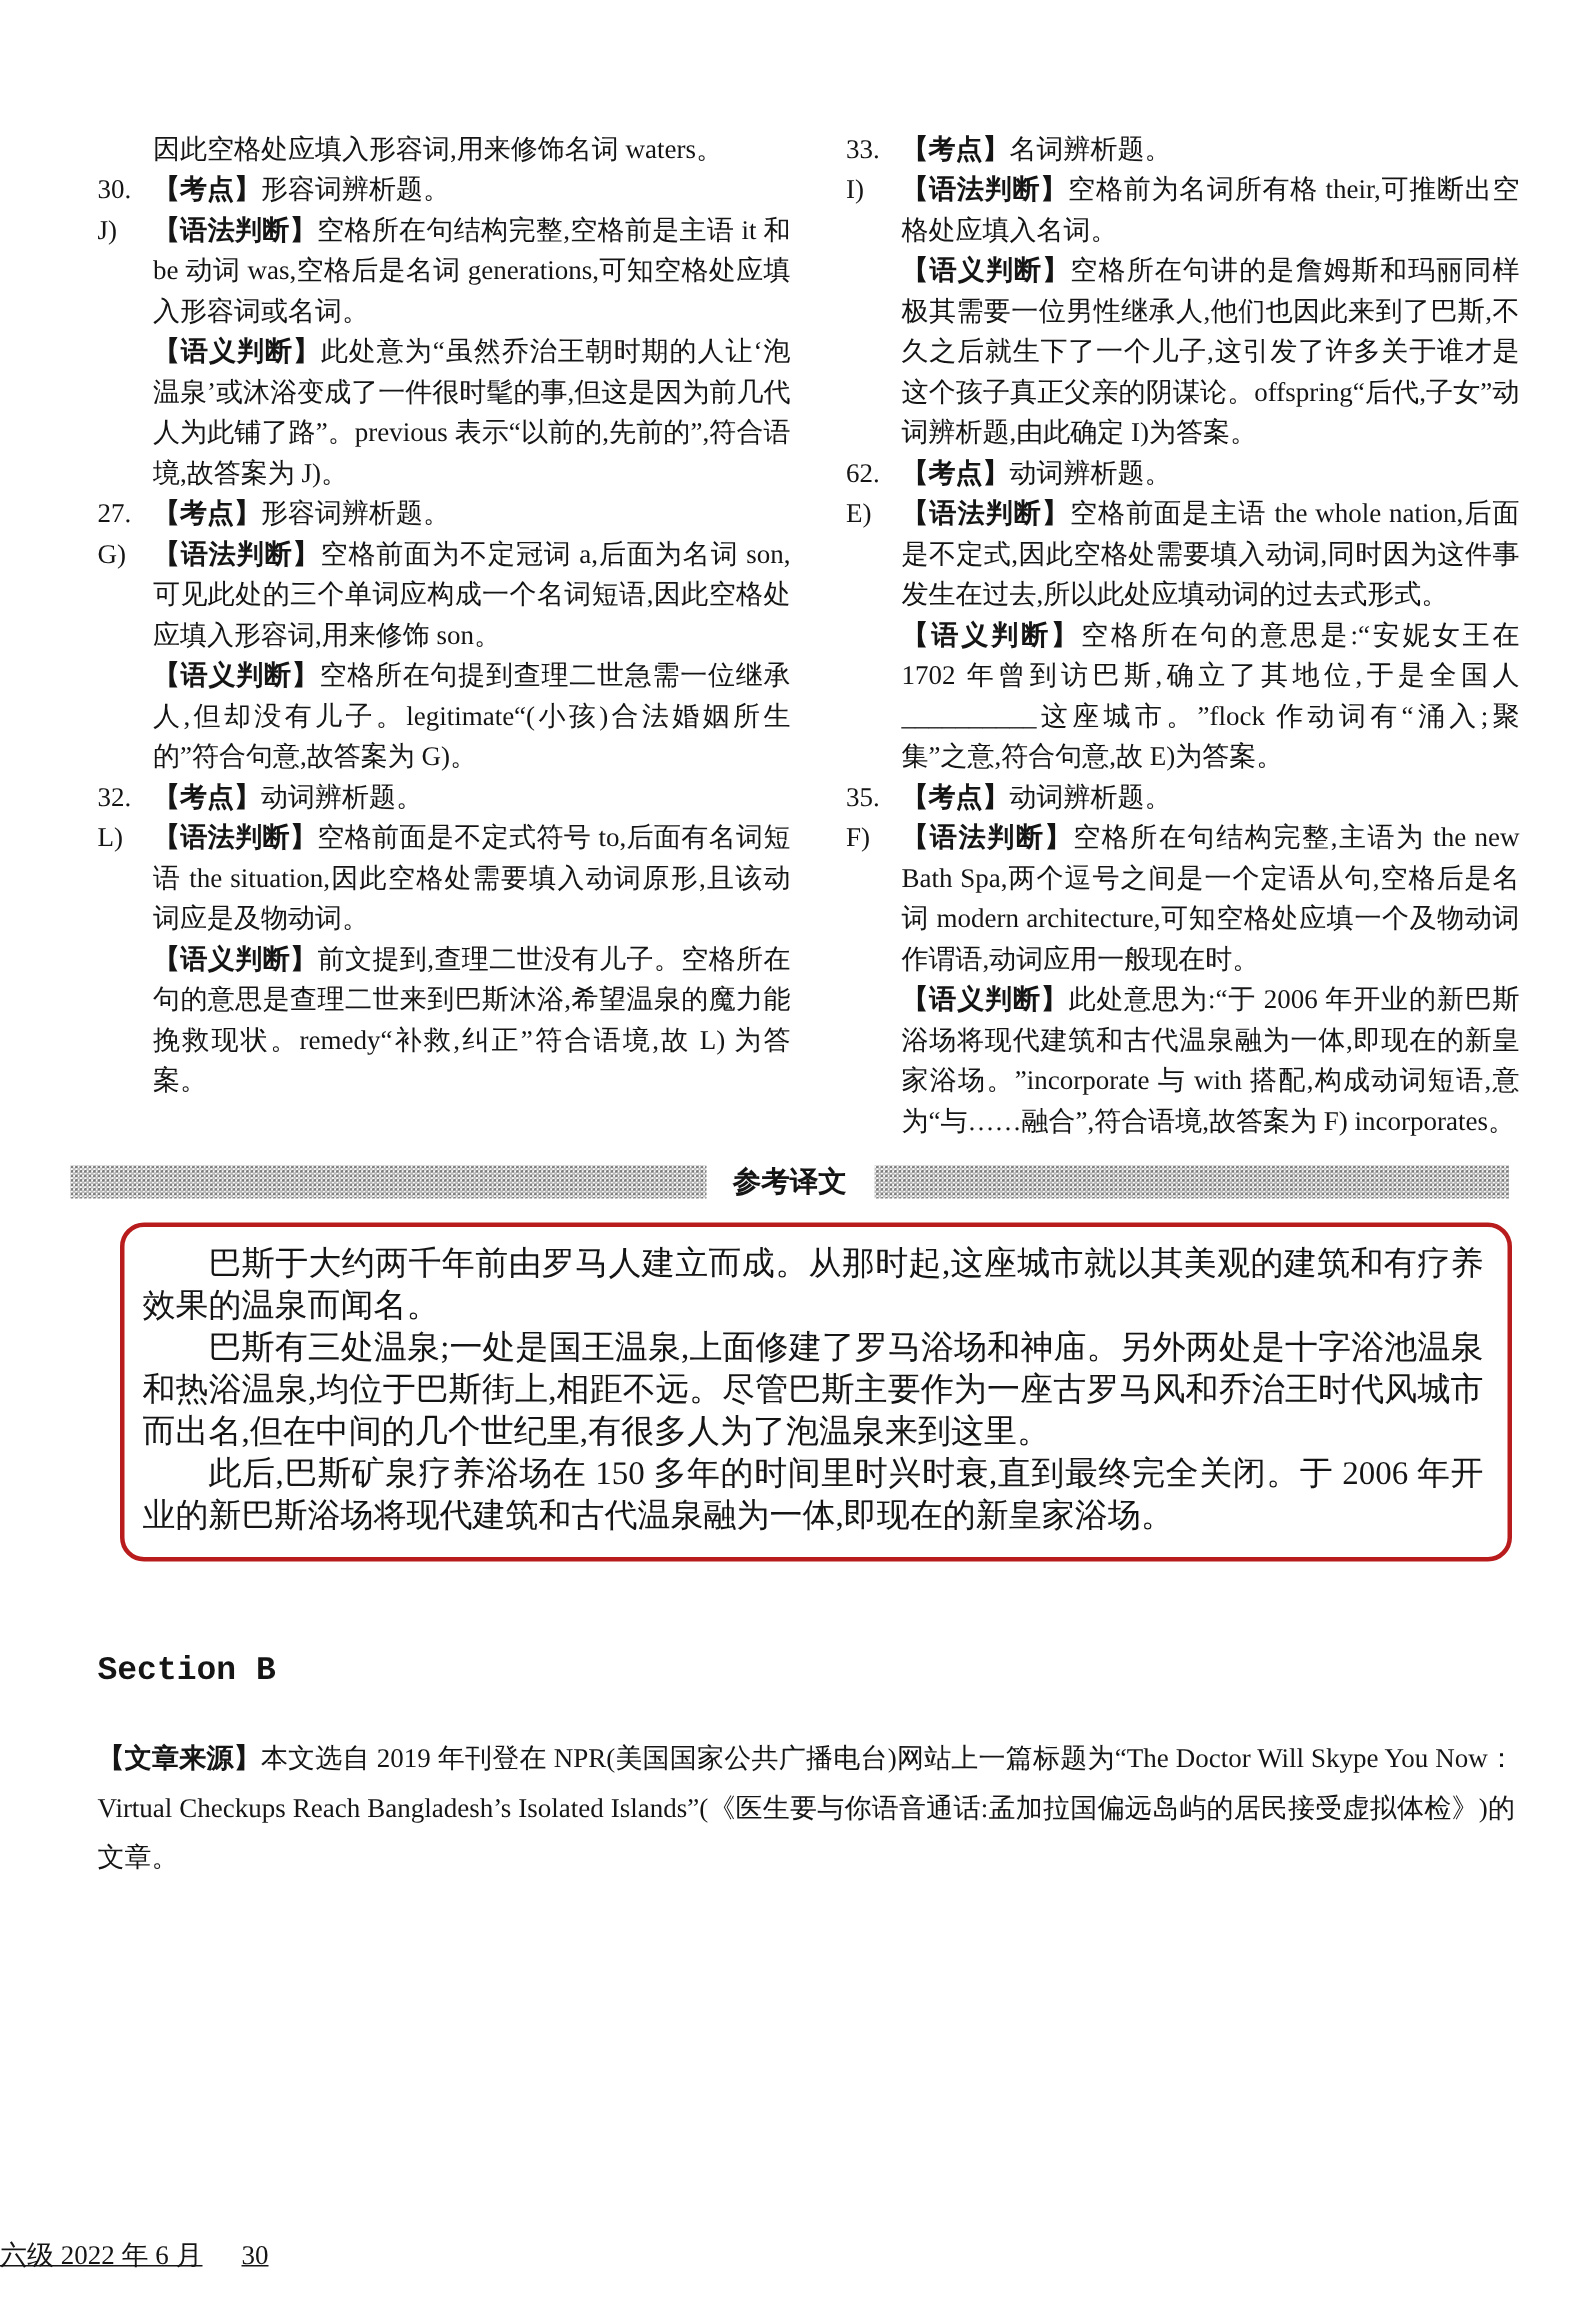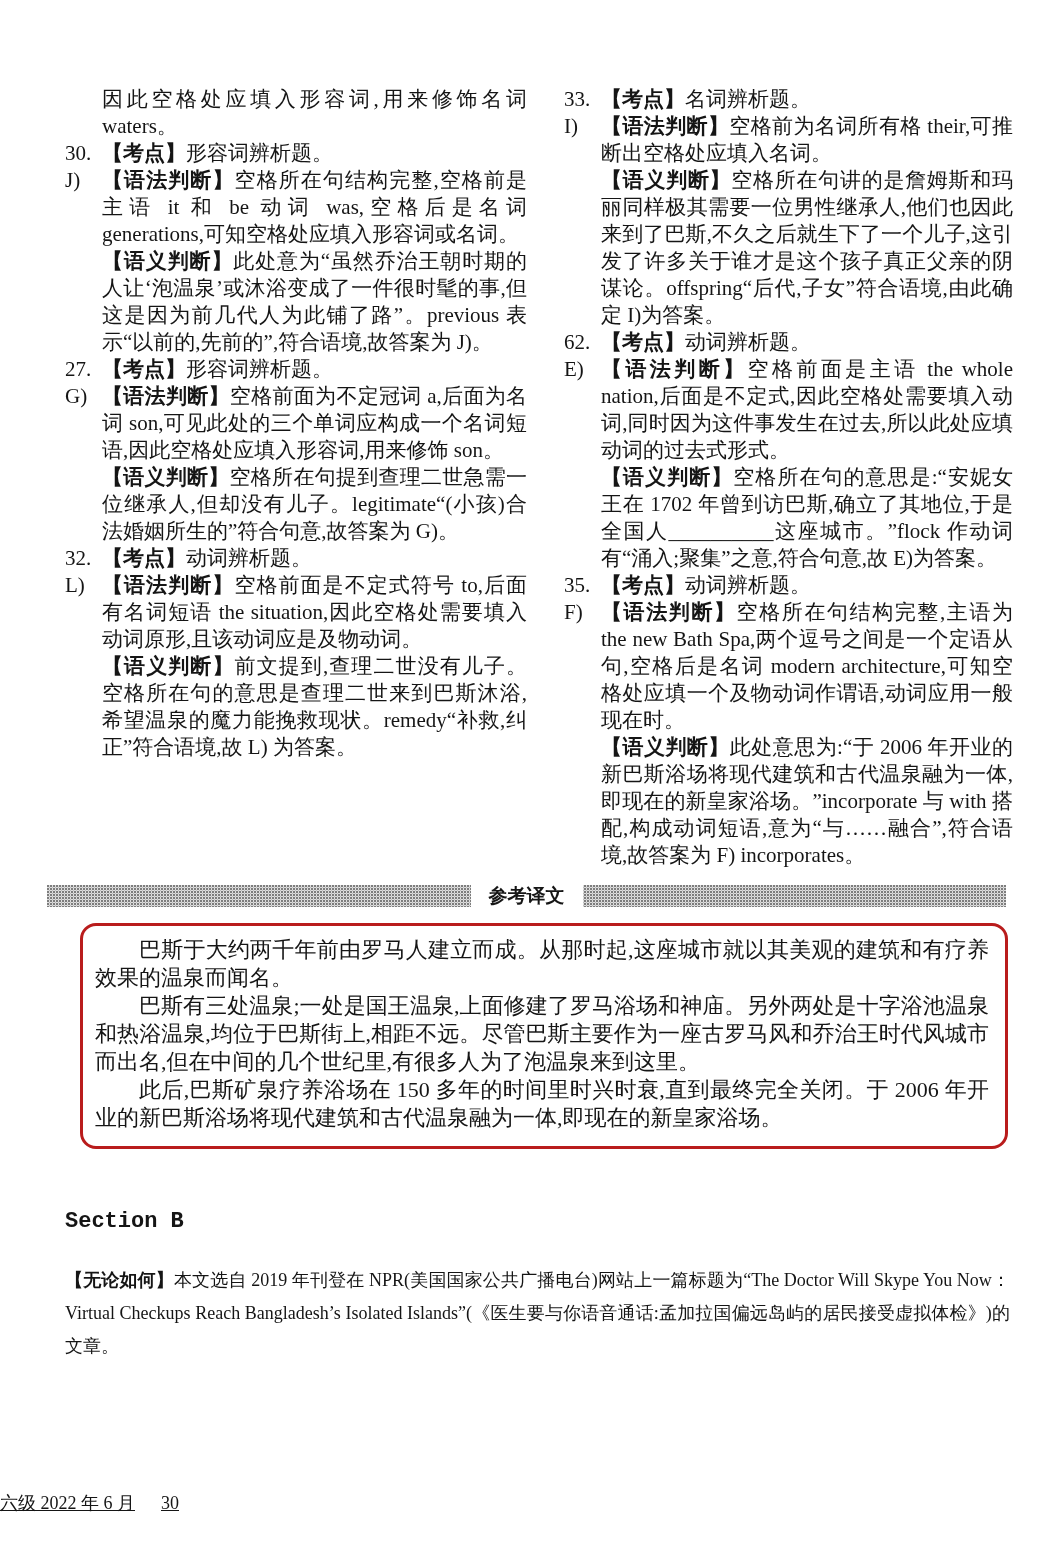--- a/index.html
+++ b/index.html
@@ -3,21 +3,21 @@
 <meta charset="utf-8">
 <style>
   html,body { margin:0; padding:0; background:#e8e8e8; }
   .page {
     position:relative; width:1064px; height:1543px; margin:0 auto;
     background:#ffffff; overflow:hidden; color:#151515;
     font-family:"Liberation Serif","DejaVu Serif",serif;
   }
   
   .columns { display:flex; gap:37px; margin:86px 52px 0 65px; }
-  .col { font-size:21px; line-height:27px; text-align:justify; }
+  .col { font-size:18px; line-height:27px; text-align:justify; }
   .col-left  { width:462px; flex:0 0 462px; }
   .col-right { width:449px; flex:0 0 449px; }
   .entry { position:relative; padding-left:37px; }
   .entry .marker { position:absolute; left:0; top:0; }
   .jlabel { font-weight:700; }
   
   .banner { position:relative; height:22px; margin:16px 58px 0 47px;
     background:
       radial-gradient(circle at 1px 1px, #7d7d7d 0.95px, transparent 1.05px),
       radial-gradient(circle at 1px 1px, #bdbdbd 0.95px, transparent 1.05px);
@@ -51,21 +51,21 @@
         <div class="entry"><span class="marker">27.</span><b class="jlabel">【考点】</b><span>形容词辨析题。</span></div>
         <div class="entry"><span class="marker">G)</span><b class="jlabel">【语法判断】</b><span>空格前面为不定冠词 a,后面为名词 son,可见此处的三个单词应构成一个名词短语,因此空格处应填入形容词,用来修饰 son。</span></div>
         <div class="entry"><b class="jlabel">【语义判断】</b><span>空格所在句提到查理二世急需一位继承人,但却没有儿子。legitimate“(小孩)合法婚姻所生的”符合句意,故答案为 G)。</span></div>
         <div class="entry"><span class="marker">32.</span><b class="jlabel">【考点】</b><span>动词辨析题。</span></div>
         <div class="entry"><span class="marker">L)</span><b class="jlabel">【语法判断】</b><span>空格前面是不定式符号 to,后面有名词短语 the situation,因此空格处需要填入动词原形,且该动词应是及物动词。</span></div>
         <div class="entry"><b class="jlabel">【语义判断】</b><span>前文提到,查理二世没有儿子。空格所在句的意思是查理二世来到巴斯沐浴,希望温泉的魔力能挽救现状。remedy“补救,纠正”符合语境,故 L) 为答案。</span></div>
       </div>
     <div class="col col-right" id="col-right">
         <div class="entry"><span class="marker">33.</span><b class="jlabel">【考点】</b><span>名词辨析题。</span></div>
         <div class="entry"><span class="marker">I)</span><b class="jlabel">【语法判断】</b><span>空格前为名词所有格 their,可推断出空格处应填入名词。</span></div>
-        <div class="entry"><b class="jlabel">【语义判断】</b><span>空格所在句讲的是詹姆斯和玛丽同样极其需要一位男性继承人,他们也因此来到了巴斯,不久之后就生下了一个儿子,这引发了许多关于谁才是这个孩子真正父亲的阴谋论。offspring“后代,子女”符合语境,由此确定 I)为答案。</span></div>
+        <div class="entry"><b class="jlabel">【语义判断】</b><span>空格所在句讲的是詹姆斯和玛丽同样极其需要一位男性继承人,他们也因此来到了巴斯,不久之后就生下了一个儿子,这引发了许多关于谁才是这个孩子真正父亲的阴谋论。offspring“后代,子女”动词辨析题,由此确定 I)为答案。</span></div>
         <div class="entry"><span class="marker">62.</span><b class="jlabel">【考点】</b><span>动词辨析题。</span></div>
         <div class="entry"><span class="marker">E)</span><b class="jlabel">【语法判断】</b><span>空格前面是主语 the whole nation,后面是不定式,因此空格处需要填入动词,同时因为这件事发生在过去,所以此处应填动词的过去式形式。</span></div>
         <div class="entry"><b class="jlabel">【语义判断】</b><span>空格所在句的意思是:“安妮女王在 1702 年曾到访巴斯,确立了其地位,于是全国人__________这座城市。”flock 作动词有“涌入;聚集”之意,符合句意,故 E)为答案。</span></div>
         <div class="entry"><span class="marker">35.</span><b class="jlabel">【考点】</b><span>动词辨析题。</span></div>
         <div class="entry"><span class="marker">F)</span><b class="jlabel">【语法判断】</b><span>空格所在句结构完整,主语为 the new Bath Spa,两个逗号之间是一个定语从句,空格后是名词 modern architecture,可知空格处应填一个及物动词作谓语,动词应用一般现在时。</span></div>
         <div class="entry"><b class="jlabel">【语义判断】</b><span>此处意思为:“于 2006 年开业的新巴斯浴场将现代建筑和古代温泉融为一体,即现在的新皇家浴场。”incorporate 与 with 搭配,构成动词短语,意为“与……融合”,符合语境,故答案为 F) incorporates。</span></div>
       </div>
   </div>
 
   <div class="banner">
@@ -73,19 +73,19 @@
   </div>
 
   <div class="trans-box" id="trans-box">
       <p>巴斯于大约两千年前由罗马人建立而成。从那时起,这座城市就以其美观的建筑和有疗养效果的温泉而闻名。</p>
       <p>巴斯有三处温泉;一处是国王温泉,上面修建了罗马浴场和神庙。另外两处是十字浴池温泉和热浴温泉,均位于巴斯街上,相距不远。尽管巴斯主要作为一座古罗马风和乔治王时代风城市而出名,但在中间的几个世纪里,有很多人为了泡温泉来到这里。</p>
       <p>此后,巴斯矿泉疗养浴场在 150 多年的时间里时兴时衰,直到最终完全关闭。于 2006 年开业的新巴斯浴场将现代建筑和古代温泉融为一体,即现在的新皇家浴场。</p>
     </div>
 
   <h2 class="section-b">Section B</h2>
 
-  <p class="source"><b class="jlabel">【无论如何】</b><span>本文选自 2019 年刊登在 NPR(美国国家公共广播电台)网站上一篇标题为“The Doctor Will Skype You Now：Virtual Checkups Reach Bangladesh’s Isolated Islands”(《医生要与你语音通话:孟加拉国偏远岛屿的居民接受虚拟体检》)的文章。</span></p>
+  <p class="source"><b class="jlabel">【文章来源】</b><span>本文选自 2019 年刊登在 NPR(美国国家公共广播电台)网站上一篇标题为“The Doctor Will Skype You Now：Virtual Checkups Reach Bangladesh’s Isolated Islands”(《医生要与你语音通话:孟加拉国偏远岛屿的居民接受虚拟体检》)的文章。</span></p>
 
   <div class="footer">
     <span>六级 2022 年 6 月</span><span class="pgnum">30</span>
   </div>
 
 </div>
 
 </body></html>

